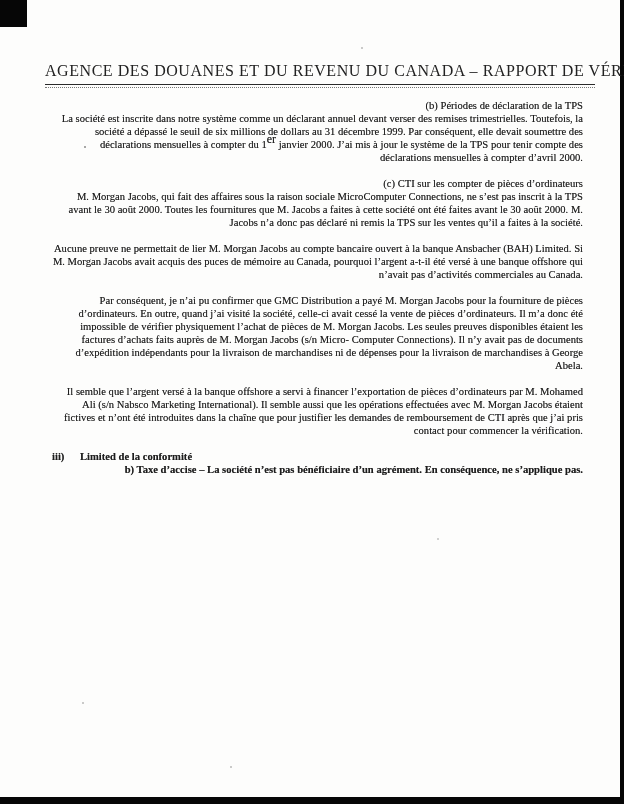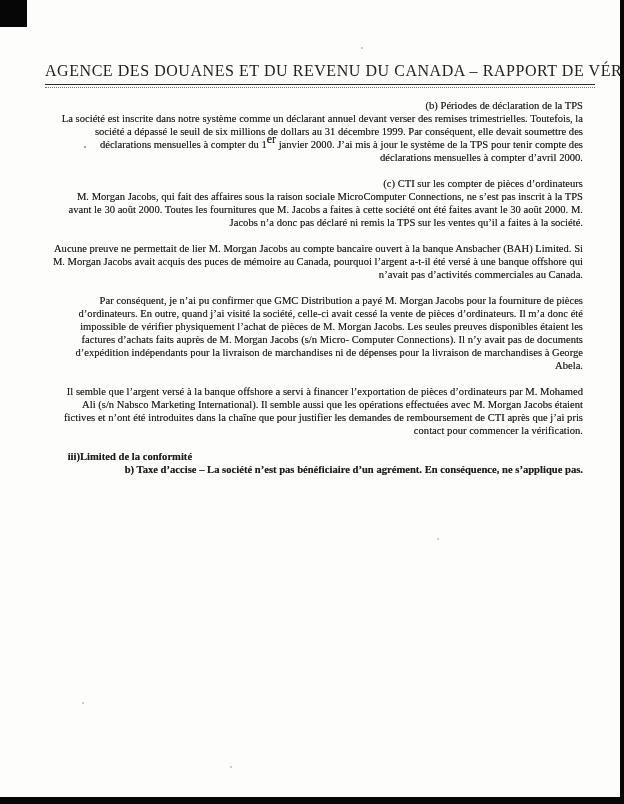--- a/index.html
+++ b/index.html
@@ -80,21 +80,21 @@
     line-height: 13px;
     text-align: left;
     text-shadow: 0 0 0.3px rgba(20,20,20,.55);
   }
   .doc-body p { margin: 0 0 13px 0; text-align: right; }
   .doc-body p.tight { margin-bottom: 0; }
   sup { font-size: 12px; line-height: 0; }
 
   .section-iii { margin-top: 9px; font-weight: bold; }
   .iii-head { display: flex; }
-  .iii-num { width: 28px; flex: 0 0 28px; text-align: right; }
+  .iii-num { width: 28px; flex: 0 0 28px; }
   .iii-items { margin-left: 28px; }
   .iii-items p { margin: 0; }
 </style>
 </head>
 <body>
 
 <div class="page">
 
   <div class="artifact corner-tl"></div>
   <div class="artifact edge-right"></div>

